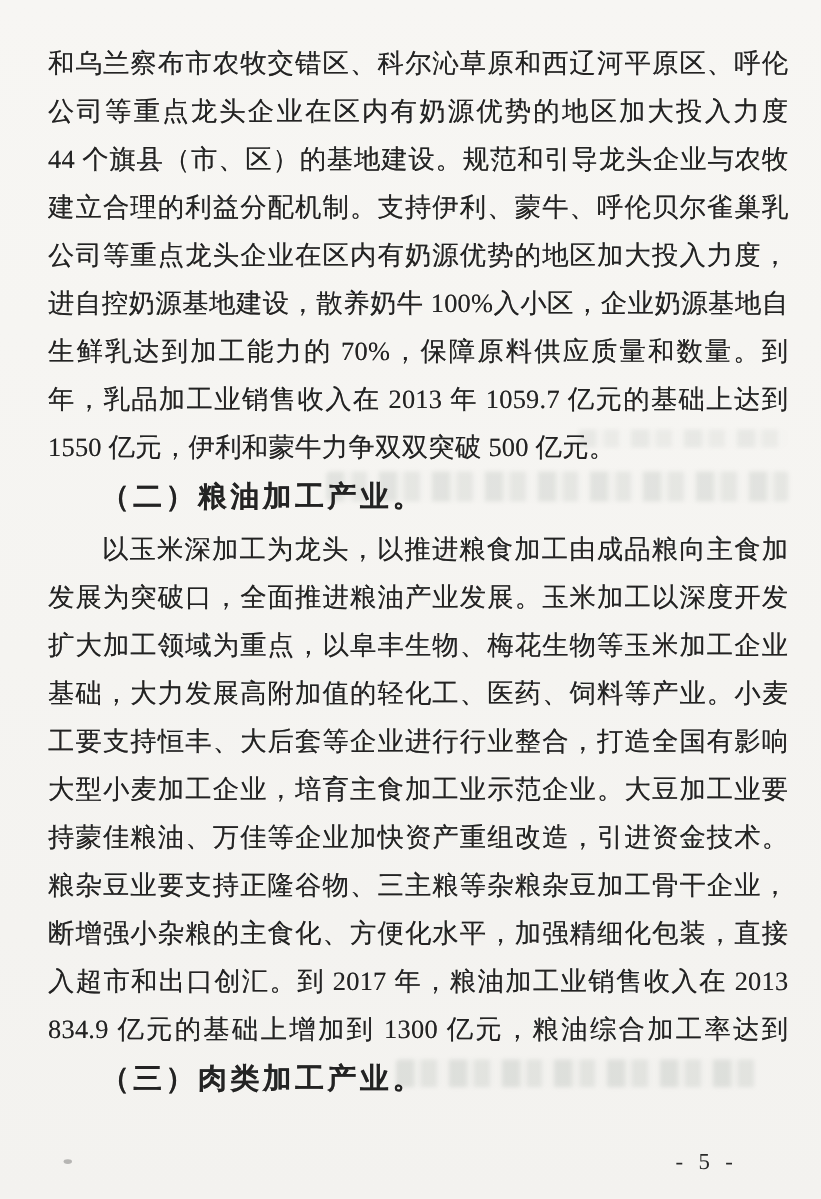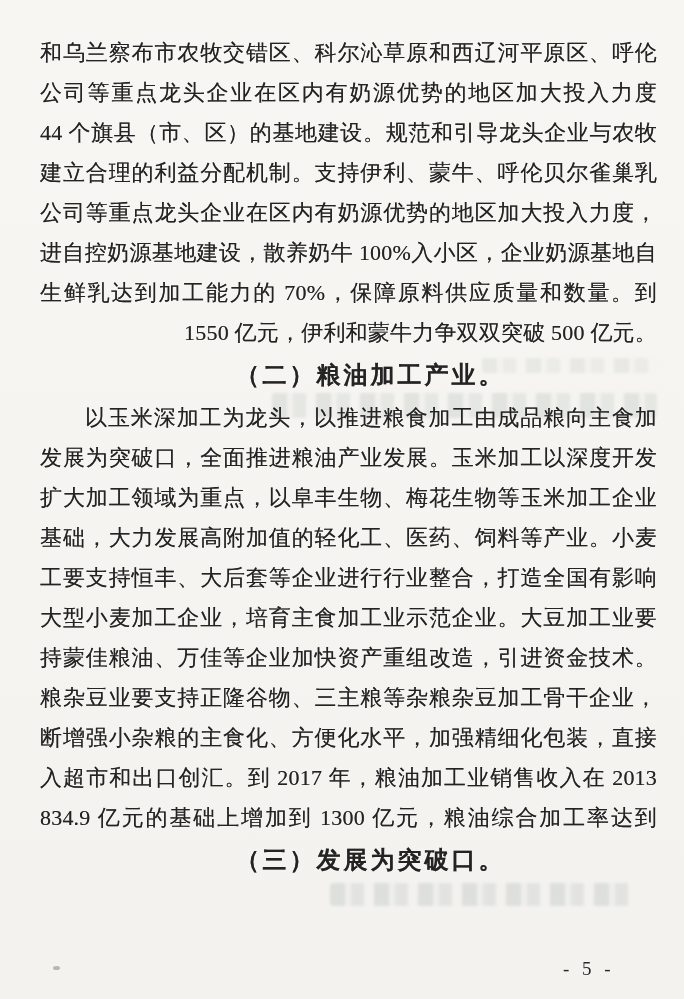--- a/index.html
+++ b/index.html
@@ -32,35 +32,35 @@
     font-size: 22px;
     letter-spacing: 0.2px;
     overflow: hidden;
     text-shadow: 0 0 0.5px rgba(20,20,20,0.55);
   }
   .line-justify {
     text-align: justify;
     text-align-last: justify;
   }
   .line-plain {
-    text-align: right;
+    text-align: left;
   }
   .line-indent {
     text-indent: 45px;
     text-align: justify;
     text-align-last: justify;
   }
   .line-heading {
     height: 45px;
     line-height: 45px;
     padding-left: 44px;
     font-weight: bold;
     font-size: 24px;
     letter-spacing: 3px;
-    text-align: center;
+    text-align: left;
   }
   .page-number {
     position: absolute;
     left: 563px;
     top: 958px;
     width: 90px;
     font-size: 19px;
     letter-spacing: 4px;
     color: #2a2a2a;
     text-align: left;
@@ -105,31 +105,32 @@
 
   <div class="text-block">
 
   <div class="doc-line line-justify">和乌兰察布市农牧交错区、科尔沁草原和西辽河平原区、呼伦贝</div>
       <div class="doc-line line-justify">公司等重点龙头企业在区内有奶源优势的地区加大投入力度</div>
       <div class="doc-line line-justify">44 个旗县（市、区）的基地建设。规范和引导龙头企业与农牧民</div>
       <div class="doc-line line-justify">建立合理的利益分配机制。支持伊利、蒙牛、呼伦贝尔雀巢乳业</div>
       <div class="doc-line line-justify">公司等重点龙头企业在区内有奶源优势的地区加大投入力度，推</div>
       <div class="doc-line line-justify">进自控奶源基地建设，散养奶牛 100%入小区，企业奶源基地自控</div>
       <div class="doc-line line-justify">生鲜乳达到加工能力的 70%，保障原料供应质量和数量。到 2017</div>
+      <div class="doc-line line-justify">年，乳品加工业销售收入在 2013 年 1059.7 亿元的基础上达到</div>
       <div class="doc-line line-plain">1550 亿元，伊利和蒙牛力争双双突破 500 亿元。</div>
       <div class="doc-line line-heading">（二）粮油加工产业。</div>
       <div class="doc-line line-indent">以玉米深加工为龙头，以推进粮食加工由成品粮向主食加工</div>
       <div class="doc-line line-justify">发展为突破口，全面推进粮油产业发展。玉米加工以深度开发和</div>
       <div class="doc-line line-justify">扩大加工领域为重点，以阜丰生物、梅花生物等玉米加工企业为</div>
       <div class="doc-line line-justify">基础，大力发展高附加值的轻化工、医药、饲料等产业。小麦加</div>
       <div class="doc-line line-justify">工要支持恒丰、大后套等企业进行行业整合，打造全国有影响的</div>
       <div class="doc-line line-justify">大型小麦加工企业，培育主食加工业示范企业。大豆加工业要支</div>
       <div class="doc-line line-justify">持蒙佳粮油、万佳等企业加快资产重组改造，引进资金技术。杂</div>
       <div class="doc-line line-justify">粮杂豆业要支持正隆谷物、三主粮等杂粮杂豆加工骨干企业，不</div>
       <div class="doc-line line-justify">断增强小杂粮的主食化、方便化水平，加强精细化包装，直接进</div>
       <div class="doc-line line-justify">入超市和出口创汇。到 2017 年，粮油加工业销售收入在 2013 年</div>
       <div class="doc-line line-justify">834.9 亿元的基础上增加到 1300 亿元，粮油综合加工率达到 70%。</div>
-      <div class="doc-line line-heading">（三）发展为突破口。</div>
+      <div class="doc-line line-heading">（三）肉类加工产业。</div>
     </div>
 
   <div class="page-number">- 5 -</div>
 
 </div>
 
 </body></html>

